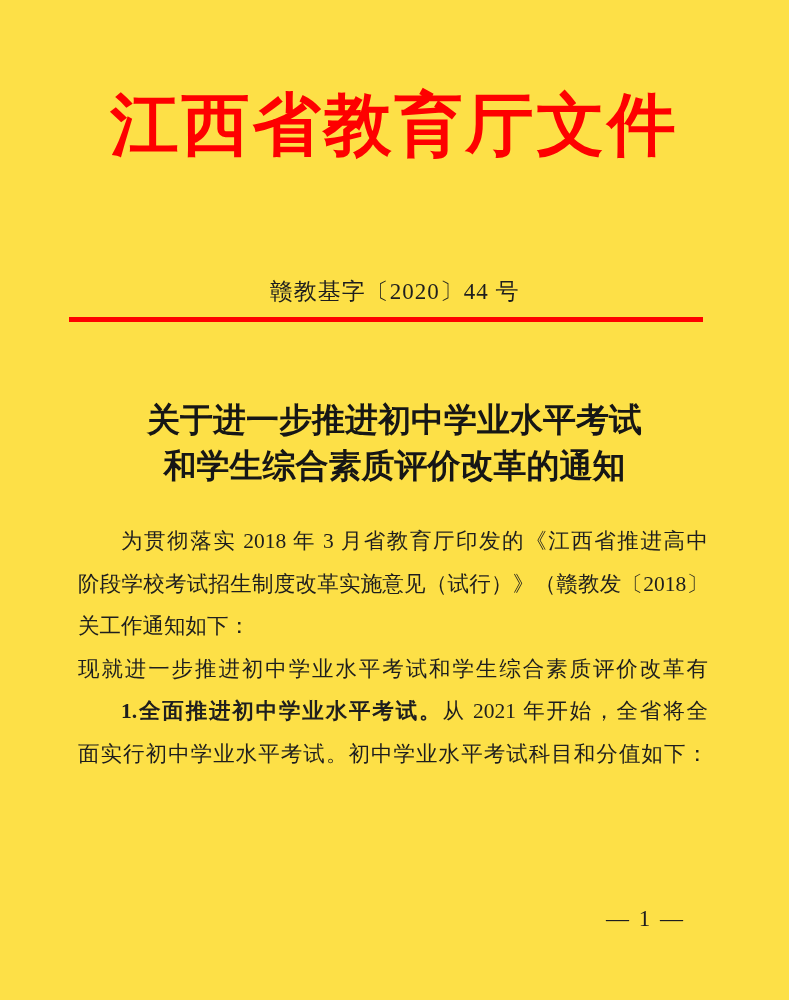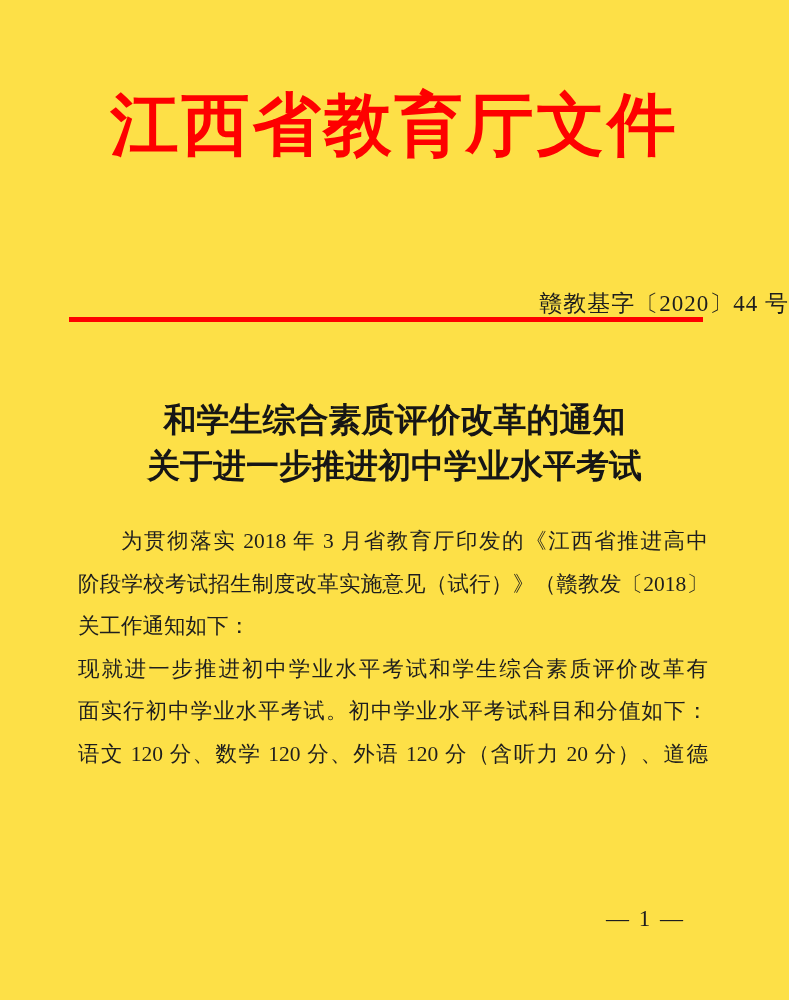--- a/index.html
+++ b/index.html
@@ -27,27 +27,26 @@
     font-weight: bold;
     letter-spacing: 3px;
     color: #fe0000;
     white-space: nowrap;
   }
   .doc-number {
     position: absolute;
     top: 278px;
     left: 0;
     width: 100%;
-    text-align: right;
+    text-align: center;
     font-size: 23px;
     line-height: 27px;
     letter-spacing: 1px;
     color: #1e1e1e;
     white-space: nowrap;
-    margin-top: 12px;
   }
   .red-rule {
     position: absolute;
     top: 317px;
     left: 69px;
     width: 634px;
     height: 5px;
     background: #fe0000;
   }
   .doc-title {
@@ -102,28 +101,28 @@
 
 <div class="page">
 
   <div class="org-title">江西省教育厅文件</div>
 
   <div class="doc-number">赣教基字〔2020〕44 号</div>
 
   <div class="red-rule"></div>
 
   <div class="doc-title">
+    <div>关于进一步推进初中学业水平考试</div>
     <div>和学生综合素质评价改革的通知</div>
-    <div>关于进一步推进初中学业水平考试</div>
   </div>
 
   <div class="body-text">
     <div class="bline just indent">为贯彻落实 2018 年 3 月省教育厅印发的《江西省推进高中</div>
     <div class="bline just">阶段学校考试招生制度改革实施意见（试行）》（赣教发〔2018〕</div>
     <div class="bline">关工作通知如下：</div>
     <div class="bline just">现就进一步推进初中学业水平考试和学生综合素质评价改革有</div>
+    <div class="bline just indent"><span class="lead-bold">1.全面推进初中学业水平考试。</span><span>从 2021 年开始，全省将全</span></div>
     <div class="bline just">面实行初中学业水平考试。初中学业水平考试科目和分值如下：</div>
-    <div class="bline just">语文 120 分、数学 120 分、外语 120 分（含听力 20 分）、道德</div>
   </div>
 
   <div class="page-number">— 1 —</div>
 
 </div>
 
 </body></html>

